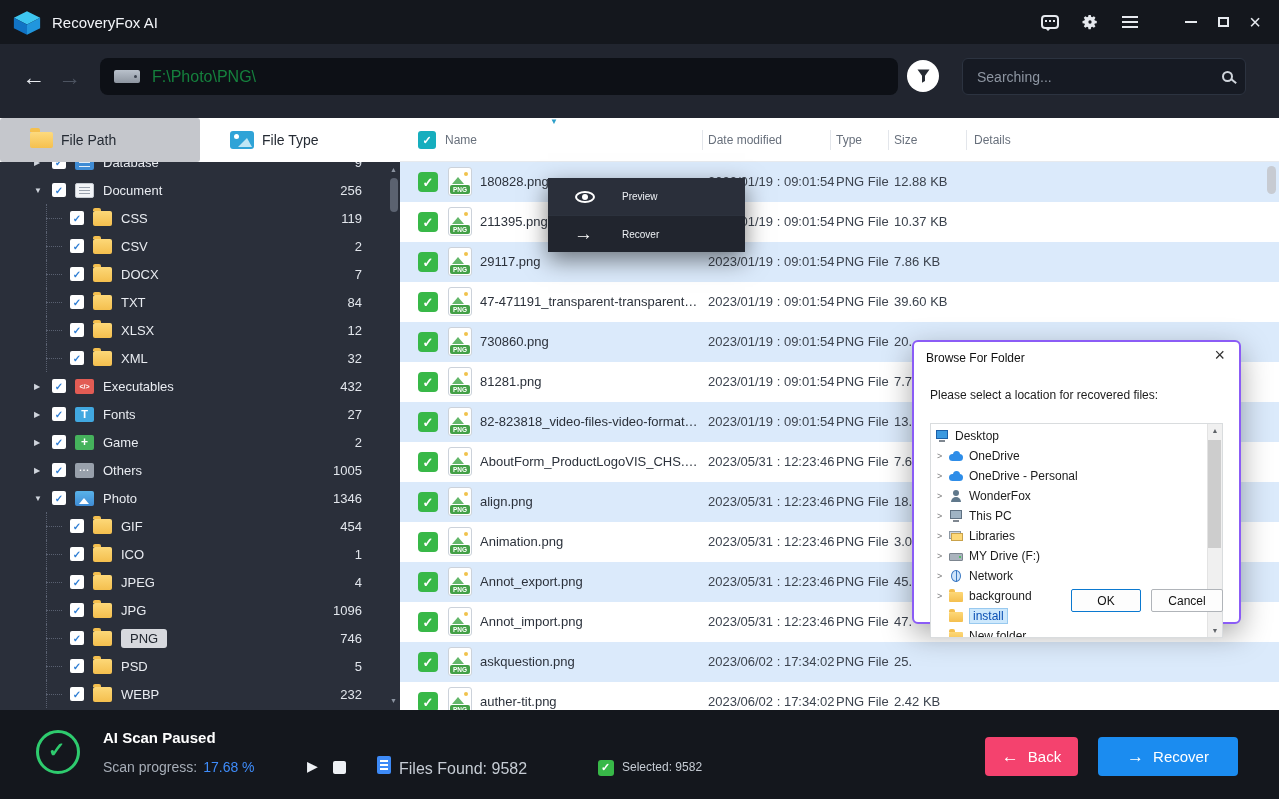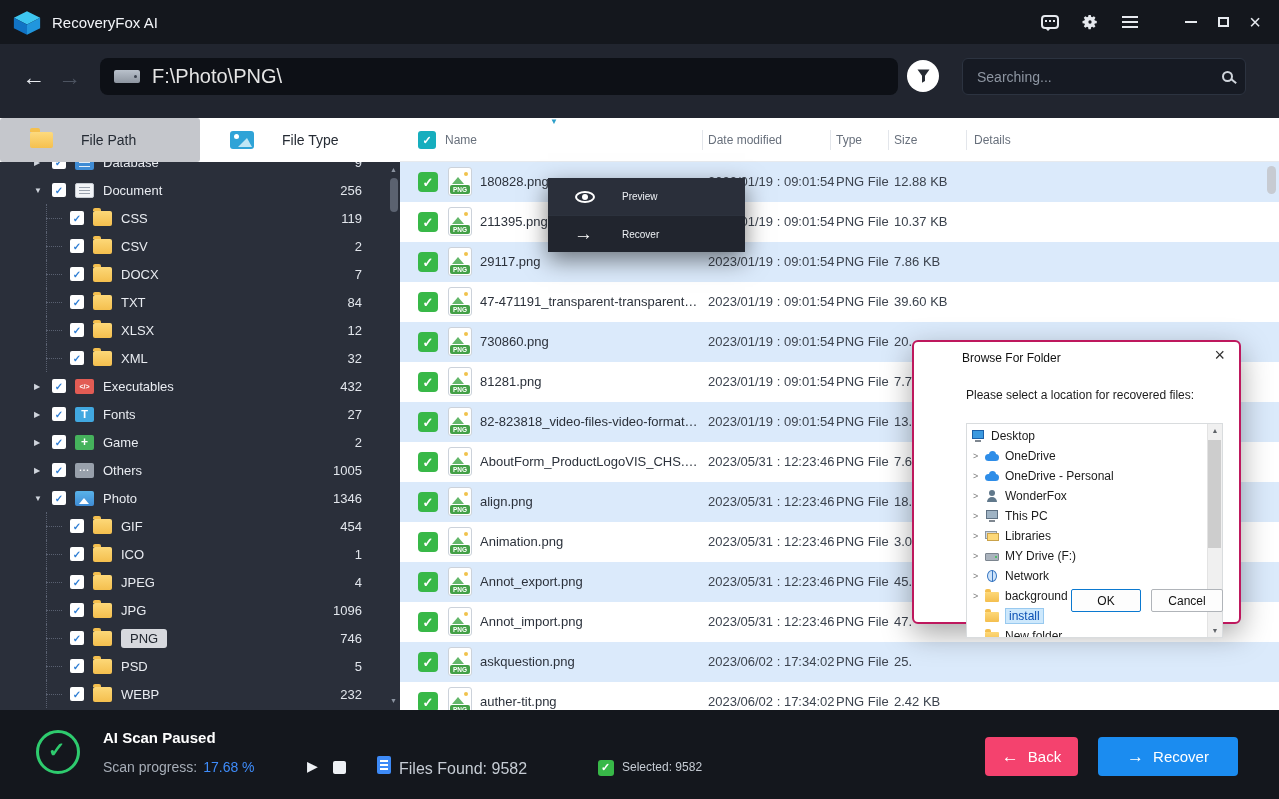--- a/index.html
+++ b/index.html
@@ -29,34 +29,34 @@
   .toolbar{position:absolute;top:44px;left:0;width:100%;height:66px;}
   .nav{position:absolute;top:50%;transform:translateY(-50%);font-weight:bold;cursor:pointer;}
   .nav.back{left:22px;color:#e8ebf0;font-size:23px;}
   .nav.fwd{left:58px;color:#4d5461;font-size:23px;}
   .nav.back::before{content:'\2190';}
   .nav.fwd::before{content:'\2192';}
   .pathbar{position:absolute;left:100px;top:14px;width:798px;height:37px;background:#0d1016;border-radius:8px;
            display:flex;align-items:center;padding-left:14px;gap:12px;cursor:text;}
   .drive-icon{width:26px;height:13px;background:linear-gradient(#b9c1cb,#8d95a0);border-radius:2px;position:relative;flex:none;}
   .drive-icon::after{content:'';position:absolute;right:3px;top:5px;width:3px;height:3px;border-radius:50%;background:#3c4450;}
-  .path-text{color:#e5e5e5;font-size:20px;white-space:nowrap;}
+  .path-text{color:#15803d;font-size:16px;white-space:nowrap;}
   .filter-btn{position:absolute;left:907px;top:16px;width:32px;height:32px;border-radius:50%;background:#fff;
               display:flex;align-items:center;justify-content:center;cursor:pointer;}
   .searchbar{position:absolute;left:962px;top:14px;width:284px;height:37px;background:#161a23;border:1px solid #2c3340;
              border-radius:6px;display:flex;align-items:center;padding:0 12px;}
   .search-input{flex:1;background:transparent;border:none;outline:none;color:#aab1bc;font-size:14px;font-family:inherit;min-width:0;}
   .search-input::placeholder{color:#8d95a1;}
   .mag{width:11px;height:11px;border:2px solid #cfd4db;border-radius:50%;position:relative;flex:none;margin-left:8px;}
   .mag::after{content:'';position:absolute;width:7px;height:2px;background:#cfd4db;right:-6px;bottom:-2px;transform:rotate(40deg);}
 
   
   .sidebar{position:absolute;left:0;top:118px;width:400px;height:592px;background:#2a2f3a;overflow:hidden;}
   .tabs{position:absolute;top:0;left:0;width:100%;height:44px;background:#fff;display:flex;z-index:2;}
-  .tab{width:208px;display:flex;align-items:center;gap:28px;padding-left:30px;font-size:14px;color:#252b34;cursor:pointer;}
+  .tab{width:208px;display:flex;align-items:center;gap:8px;padding-left:30px;font-size:14px;color:#252b34;cursor:pointer;}
   .tab.v-active{background:#c5c7cc;border-radius:3px;}
   .tabico{flex:none;position:relative;}
   .tabico.v-folder{width:23px;height:16px;background:linear-gradient(#fdda7e,#f5c04e);border-radius:2px;}
   .tabico.v-folder::before{content:'';position:absolute;top:-4px;left:0;width:10px;height:4px;background:#f5c04e;border-radius:2px 2px 0 0;}
   .tabico.v-filetype{width:24px;height:18px;background:#2fa3d7;border-radius:3px;}
   .tabico.v-filetype::before{content:'';position:absolute;left:4px;top:3px;width:5px;height:5px;background:#fff;border-radius:50%;}
   .tabico.v-filetype::after{content:'';position:absolute;right:2px;bottom:2px;width:0;height:0;
                             border-left:9px solid transparent;border-right:5px solid transparent;border-bottom:9px solid #bfe6f5;}
   .tree{position:absolute;top:30px;left:0;right:14px;bottom:0;z-index:1;}
   .titem{height:28px;display:flex;align-items:center;position:relative;color:#e9ecf1;font-size:13px;cursor:pointer;}
@@ -137,22 +137,22 @@
   .ctx{position:absolute;left:548px;top:178px;width:197px;background:#21252e;box-shadow:0 8px 22px rgba(0,0,0,.5);z-index:10;}
   .cmi{height:37px;display:flex;align-items:center;gap:26px;padding-left:26px;color:#eef1f5;font-size:10px;cursor:pointer;}
   .cmi.v-hover{background:#2a2f3a;}
   .cmi + .cmi{border-top:1px solid #2c323d;}
   .cico{width:22px;height:16px;position:relative;flex:none;}
   .cico.v-eye::before{content:'';position:absolute;left:1px;right:1px;top:2px;bottom:2px;border:2px solid #fff;border-radius:50%;}
   .cico.v-eye::after{content:'';position:absolute;left:8px;top:5px;width:6px;height:6px;background:#fff;border-radius:50%;}
   .cico.v-arrow::before{content:'\2192';position:absolute;left:0;top:50%;transform:translateY(-50%);font-size:19px;color:#fff;}
 
   
-  .dialog{position:absolute;left:912px;top:340px;width:329px;height:284px;background:#fff;border:2px solid #be185d;
-          border-radius:6px;box-shadow:0 10px 30px rgba(0,0,0,.35);z-index:20;font-size:12px;color:#1c1c1c;padding-left:36px;}
+  .dialog{position:absolute;left:912px;top:340px;width:329px;height:284px;background:#fff;border:2px solid #8b5cf6;
+          border-radius:6px;box-shadow:0 10px 30px rgba(0,0,0,.35);z-index:20;font-size:12px;color:#1c1c1c;}
   .dtitlebar{height:32px;display:flex;align-items:center;padding:0 12px;}
   .dtitle{font-size:12px;color:#111;}
   .dclose{margin-left:auto;width:22px;height:18px;position:relative;cursor:pointer;}
   .dclose::before{content:'\d7';position:absolute;right:2px;top:-4px;font-size:18px;color:#333;}
   .dmsg{padding:14px 16px 12px;line-height:15px;}
   .dtree{position:relative;margin:8px 16px 0;height:215px;border:1px solid #d9dcde;overflow:hidden;padding-top:2px;background:#fff;}
   .ditem{height:20px;display:flex;align-items:center;cursor:pointer;}
   .ditem.v-l0{padding-left:4px;}
   .ditem.v-l1{padding-left:6px;}
   .darrow{width:12px;flex:none;color:#7a7a7a;font-size:9px;}

